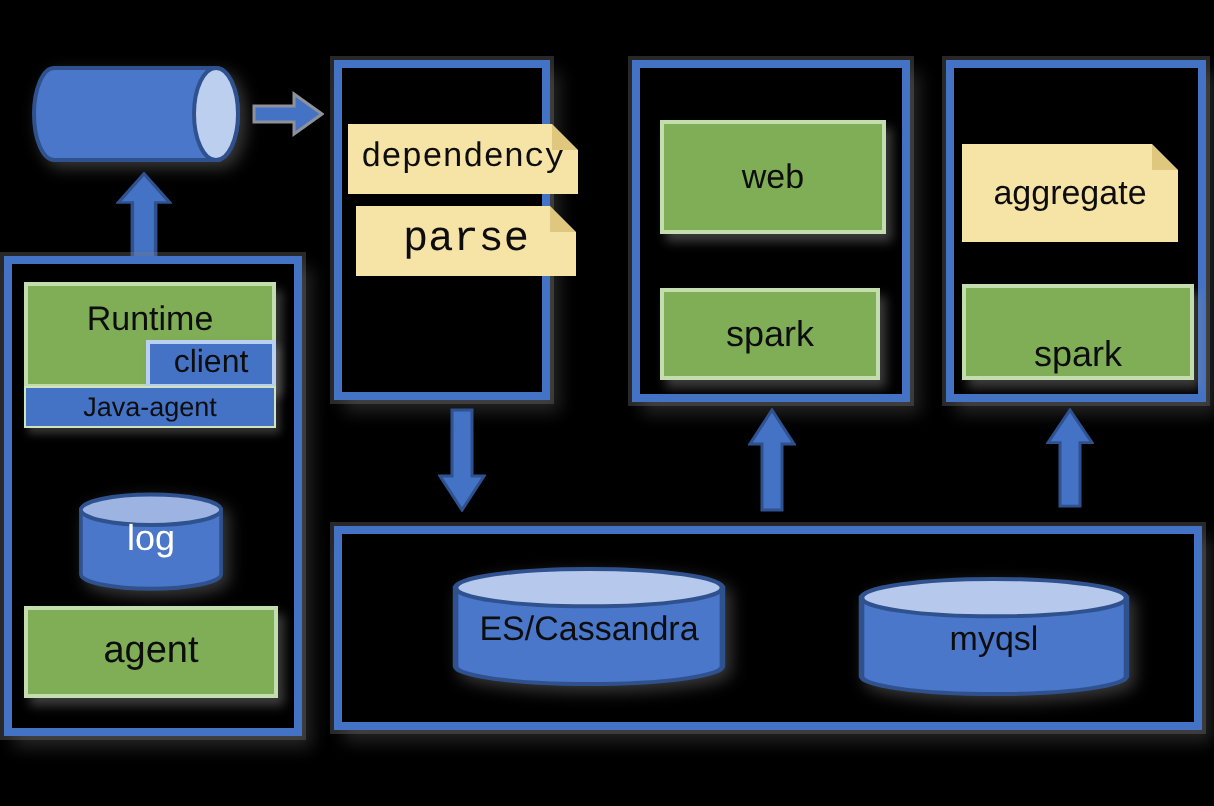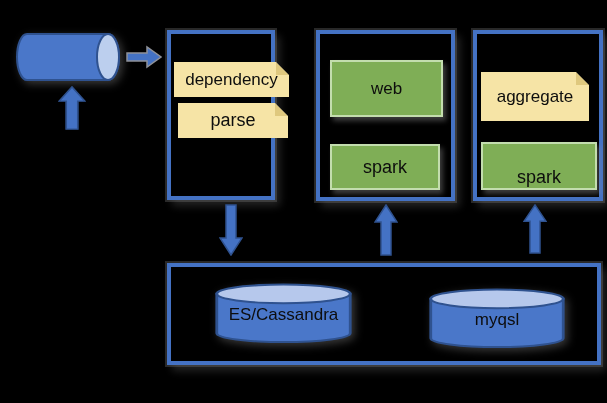--- a/index.html
+++ b/index.html
@@ -56,26 +56,47 @@
       <polygon points="1,8 21,8 21,2 35,12 21,22 21,16 1,16" fill="#4472c4" stroke="#8e9199" stroke-width="1.5"></polygon>
     </svg>
   </div>
 
   <div class="arrow" style="left:58px;top:86px;width:28px;height:44px;">
     <svg viewBox="0 0 24 52" preserveAspectRatio="none">
       <polygon points="12,1 23,18 17,18 17,51 7,51 7,18 1,18" fill="#4472c4" stroke="#2f528f" stroke-width="1.5"></polygon>
     </svg>
   </div>
 
+  <div class="bigbox" style="left:2px;top:128px;width:149px;height:240px;">
+    <div class="greenbox" style="left:6px;top:9px;width:126px;height:53px;align-items:flex-start;padding-top:7px;">
+      <span>Runtime</span>
+    </div>
+    <div class="bluebox" style="left:67px;top:38px;width:65px;height:24px;border:2px solid #b9d0f0;font-size:16px;">
+      <span>client</span>
+    </div>
+    <div class="bluebox" style="left:6px;top:61px;width:126px;height:21px;border:1.5px solid #cfe3bd;font-size:13.5px;">
+      <span>Java-agent</span>
+    </div>
+    <div class="cyl" style="left:33px;top:114px;width:73px;height:50px;">
+      <svg viewBox="0 0 100 62" preserveAspectRatio="none">
+        <path d="M2,11 V51 A48,9 0 0 0 98,51 V11 Z" fill="#4a77c9" stroke="#2f528f" stroke-width="2.5"></path>
+        <ellipse cx="50" cy="11" rx="48" ry="9.5" fill="#9db4e2" stroke="#2f528f" stroke-width="2.5"></ellipse>
+      </svg>
+      <div class="cyl-label" style="top:13px;color:#ffffff;font-size:18px;">log</div>
+    </div>
+    <div class="greenbox" style="left:6px;top:171px;width:127px;height:46px;font-size:19px;">
+      <span>agent</span>
+    </div>
+  </div>
 
-  <div class="bigbox" style="left:167px;top:30px;width:108px;height:170px;">
+  <div class="bigbox" style="left:167px;top:30px;width:108px;height:170px;font-family:Liberation Mono, monospace;">
     <div class="note" style="left:3px;top:28px;width:115px;height:35px;">
       <span>dependency</span>
     </div>
-    <div class="note" style="left:7px;top:69px;width:110px;height:35px;font-size:18px;">
+    <div class="note" style="left:7px;top:69px;width:110px;height:35px;font-size:21px;">
       <span>parse</span>
     </div>
   </div>
 
   <div class="bigbox" style="left:316px;top:30px;width:139px;height:171px;">
     <div class="greenbox" style="left:10px;top:26px;width:113px;height:57px;">
       <span>web</span>
     </div>
     <div class="greenbox" style="left:10px;top:110px;width:110px;height:46px;font-size:18px;">
       <span>spark</span>
@@ -103,21 +124,21 @@
     </svg>
   </div>
 
   <div class="arrow" style="left:523px;top:204px;width:24px;height:50px;">
     <svg viewBox="0 0 24 52" preserveAspectRatio="none">
       <polygon points="12,1 23,18 17,18 17,51 7,51 7,18 1,18" fill="#4472c4" stroke="#2f528f" stroke-width="1.5"></polygon>
     </svg>
   </div>
 
   <div class="bigbox" style="left:167px;top:263px;width:434px;height:102px;">
-    <div class="cyl" style="left:43px;top:16px;width:139px;height:61px;text-decoration:underline;">
+    <div class="cyl" style="left:54px;top:16px;width:139px;height:61px;text-decoration:underline;">
       <svg viewBox="0 0 100 62" preserveAspectRatio="none">
         <path d="M2,11 V51 A48,9 0 0 0 98,51 V11 Z" fill="#4a77c9" stroke="#2f528f" stroke-width="2"></path>
         <ellipse cx="50" cy="11" rx="48" ry="9.5" fill="#b6c8ec" stroke="#2f528f" stroke-width="2"></ellipse>
       </svg>
       <div class="cyl-label" style="top:22px;font-size:17px;">ES/Cassandra</div>
     </div>
     <div class="cyl" style="left:257px;top:21px;width:138px;height:61px;">
       <svg viewBox="0 0 100 62" preserveAspectRatio="none">
         <path d="M2,11 V51 A48,9 0 0 0 98,51 V11 Z" fill="#4a77c9" stroke="#2f528f" stroke-width="2"></path>
         <ellipse cx="50" cy="11" rx="48" ry="9.5" fill="#b6c8ec" stroke="#2f528f" stroke-width="2"></ellipse>

